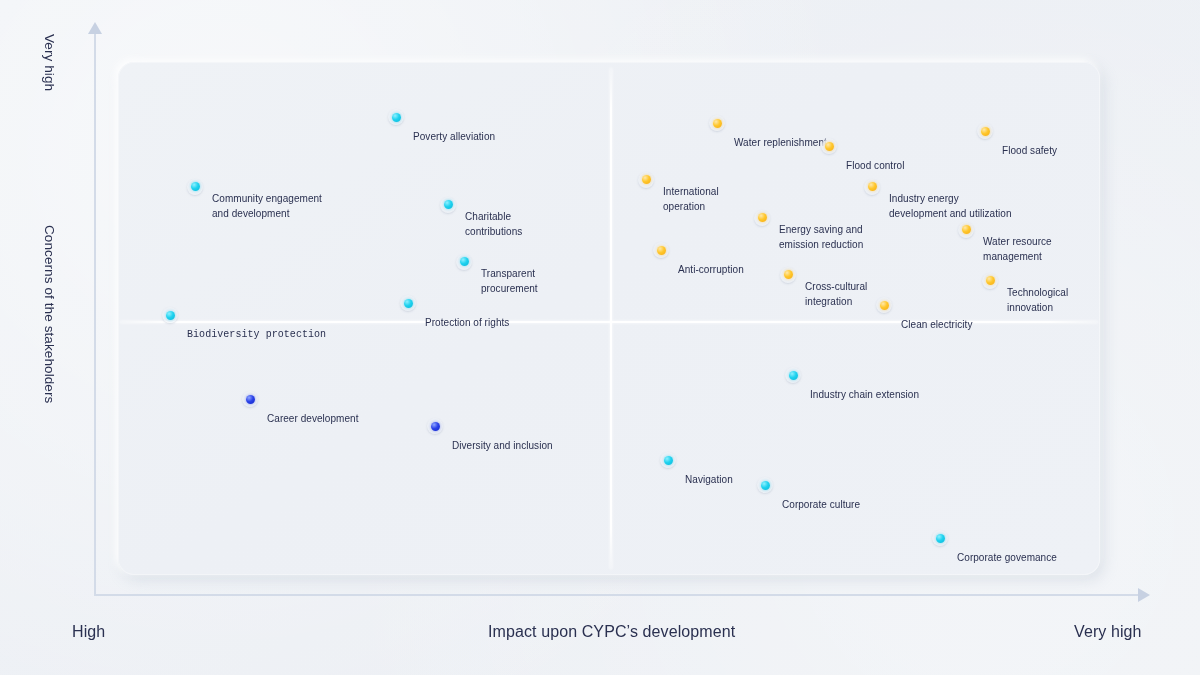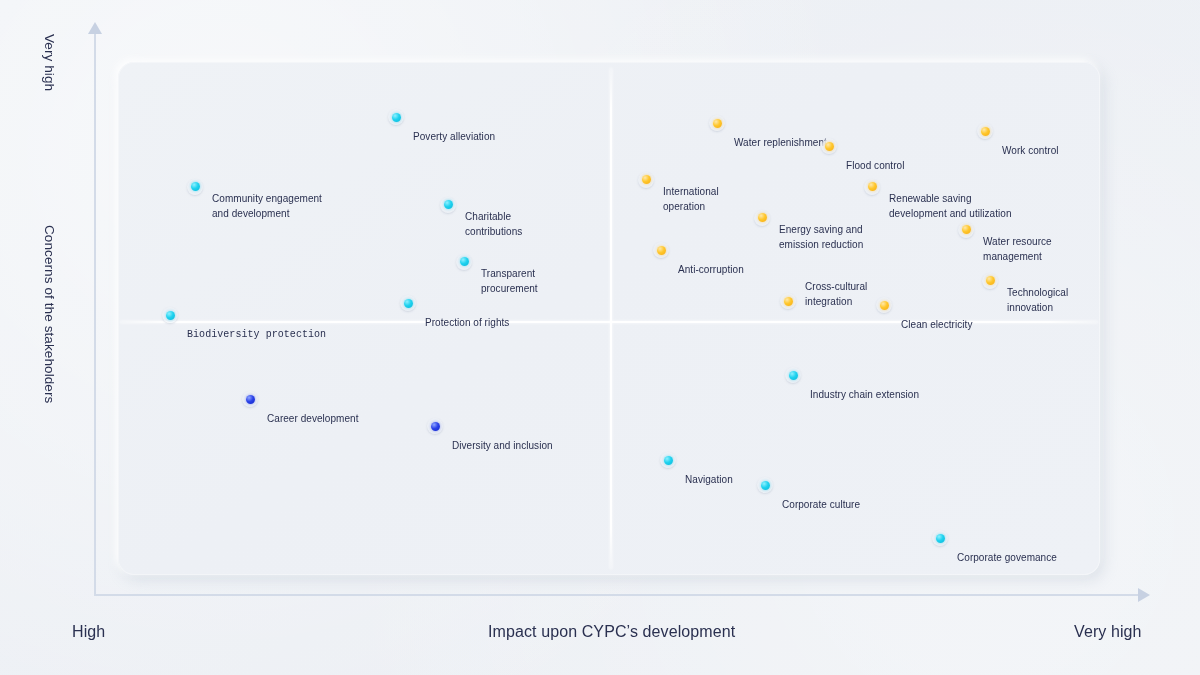--- a/index.html
+++ b/index.html
@@ -233,40 +233,40 @@
       <div class="data-point" style="left: 591px; top: 34px;">
         <div class="dot-wrap">
           <div class="dot yellow"></div>
         </div>
         <div class="point-label">Water replenishment</div>
       </div>
       <div class="data-point" style="left: 859px; top: 42px;">
         <div class="dot-wrap">
           <div class="dot yellow"></div>
         </div>
-        <div class="point-label">Work control</div>
+        <div class="point-label">Flood safety</div>
       </div>
       <div class="data-point" style="left: 703px; top: 57px;">
         <div class="dot-wrap">
           <div class="dot yellow"></div>
         </div>
         <div class="point-label">Flood control</div>
       </div>
       <div class="data-point" style="left: 520px; top: 83px;">
         <div class="dot-wrap">
           <div class="dot yellow"></div>
         </div>
         <div class="point-label">International
 operation</div>
       </div>
       <div class="data-point" style="left: 746px; top: 90px;">
         <div class="dot-wrap">
           <div class="dot yellow"></div>
         </div>
-        <div class="point-label">Renewable saving
+        <div class="point-label">Industry energy
 development and utilization</div>
       </div>
       <div class="data-point" style="left: 636px; top: 121px;">
         <div class="dot-wrap">
           <div class="dot yellow"></div>
         </div>
         <div class="point-label">Energy saving and
 emission reduction</div>
       </div>
       <div class="data-point" style="left: 840px; top: 133px;">
@@ -275,21 +275,21 @@
         </div>
         <div class="point-label">Water resource
 management</div>
       </div>
       <div class="data-point" style="left: 535px; top: 161px;">
         <div class="dot-wrap">
           <div class="dot yellow"></div>
         </div>
         <div class="point-label">Anti-corruption</div>
       </div>
-      <div class="data-point" style="left: 662px; top: 178px; align-items: flex-end;">
+      <div class="data-point" style="left: 662px; top: 178px;">
         <div class="dot-wrap">
           <div class="dot yellow"></div>
         </div>
         <div class="point-label">Cross-cultural
 integration</div>
       </div>
       <div class="data-point" style="left: 864px; top: 184px;">
         <div class="dot-wrap">
           <div class="dot yellow"></div>
         </div>

